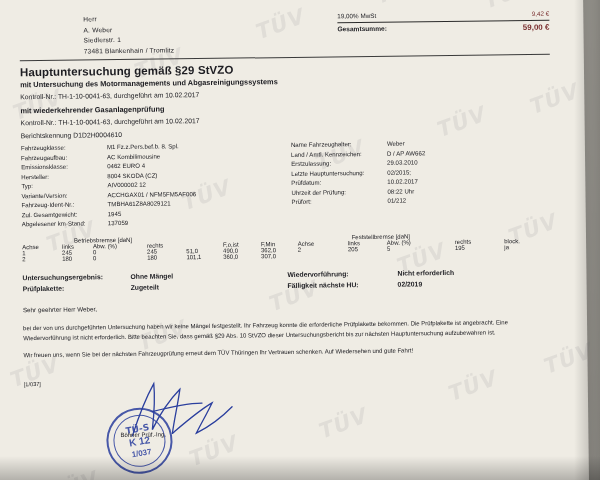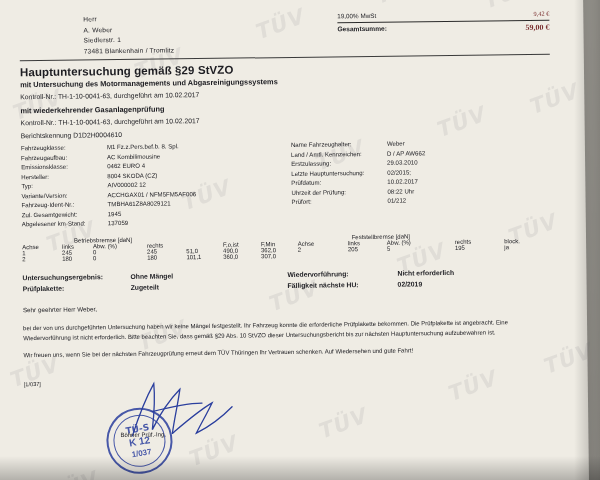--- a/index.html
+++ b/index.html
@@ -30,21 +30,21 @@
     position:absolute;left:36px;top:40px;width:530px;
     color:#1d1d22;
   }
   
   .topblock{position:relative;height:42px;}
   .addr{position:absolute;left:64px;top:0;font-size:6.6px;line-height:1.62;}
   .addr .nm{letter-spacing:.2px;}
   .sums{position:absolute;left:318px;top:0;width:212px;font-size:6.3px;}
   .sums .row{display:flex;justify-content:space-between;line-height:1.6;}
   .sums .row.big{font-weight:bold;font-size:6.6px;}
-  .sums .amt{color:#7a2f2f;font-family:Liberation Serif, serif;}
+  .sums .amt{color:#7a2f2f;font-family:Liberation Sans, sans-serif;}
   .sums .amt.b{font-weight:bold;font-size:8px;}
   .sums hr{border:none;border-top:1px solid #2b2b2b;margin:1px 0 1px 0;}
   .rule{border-top:1px solid #3a3a3a;margin:3px 0 5px 0;}
   
   h1{font-size:11.5px;margin:0 0 2px 0;font-weight:bold;letter-spacing:.1px;}
   h2{font-size:7.4px;margin:0 0 3px 0;font-weight:bold;}
   .kl{font-size:6.8px;margin:0;line-height:1.55;}
   .bericht{font-size:6.8px;margin:4px 0 4px 0;}
   
   .cols{display:flex;gap:10px;margin-top:2px;}

